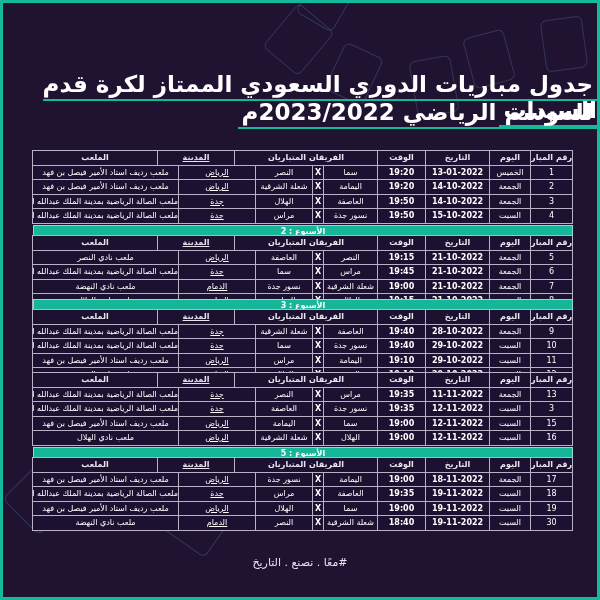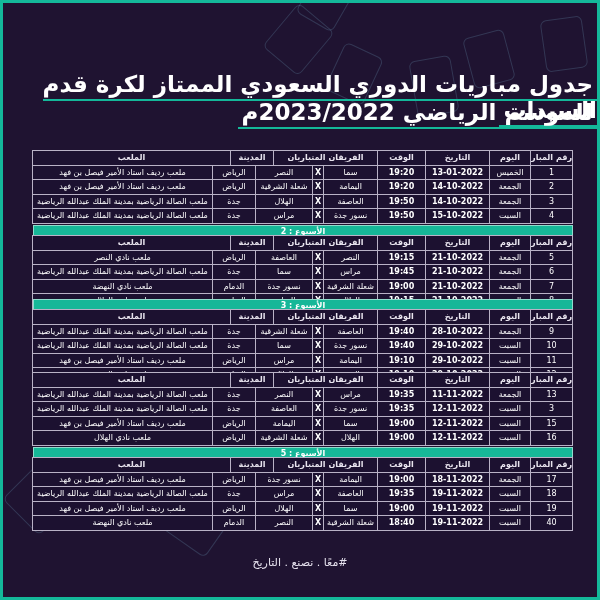--- a/index.html
+++ b/index.html
@@ -15,23 +15,23 @@
   .row { display:flex; height:14.5px; box-sizing:border-box; }
   .cell { border:1px solid #b9b2c6; margin-left:-1px; margin-top:-1px; color:#ffffff; font-size:8px; line-height:13px; text-align:center; white-space:nowrap; overflow:hidden; background:#1c1130; box-sizing:border-box; }
   .hdr .cell { color:#e8e4ee; font-weight:bold; }
   .c-num { width:43px; }
   .c-day { width:42px; }
   .c-date { width:65px; font-weight:bold; }
   .c-time { width:49px; font-weight:bold; }
   .c-home { width:55px; }
   .c-x { width:12px; font-weight:bold; }
   .c-away { width:58px; }
-  .c-city { width:44px; }
+  .c-city { width:78px;text-decoration:underline; }
   .c-stad { flex:1; }
-  .c-teams { width:105px; }
+  .c-teams { width:144px; }
   .footer { position:absolute; top:553px; left:0; right:0; text-align:center; color:#e6e2ee; font-size:11px; direction:rtl; }
 </style>
 </head>
 <body>
 
 <div class="frame">
   <div class="deco" style="left:300px;top:-20px;width:40px;height:40px;transform:rotate(30deg);"></div>
   <div class="deco" style="left:272px;top:8px;width:45px;height:55px;transform:rotate(40deg);"></div>
   <div class="deco" style="left:330px;top:45px;width:40px;height:50px;transform:rotate(25deg);"></div>
   <div class="deco" style="left:410px;top:55px;width:40px;height:55px;transform:rotate(-10deg);"></div>
@@ -304,21 +304,21 @@
           <div class="cell c-day">السبت</div>
           <div class="cell c-date">19-11-2022</div>
           <div class="cell c-time">19:00</div>
           <div class="cell c-home">سما</div>
           <div class="cell c-x">X</div>
           <div class="cell c-away">الهلال</div>
           <div class="cell c-city">الرياض</div>
           <div class="cell c-stad">ملعب رديف استاد الأمير فيصل بن فهد</div>
         </div>
         <div class="row">
-          <div class="cell c-num">40</div>
+          <div class="cell c-num">30</div>
           <div class="cell c-day">السبت</div>
           <div class="cell c-date">19-11-2022</div>
           <div class="cell c-time">18:40</div>
           <div class="cell c-home">شعلة الشرقية</div>
           <div class="cell c-x">X</div>
           <div class="cell c-away">النصر</div>
           <div class="cell c-city">الدمام</div>
           <div class="cell c-stad">ملعب نادي النهضة</div>
         </div>
       </div>

